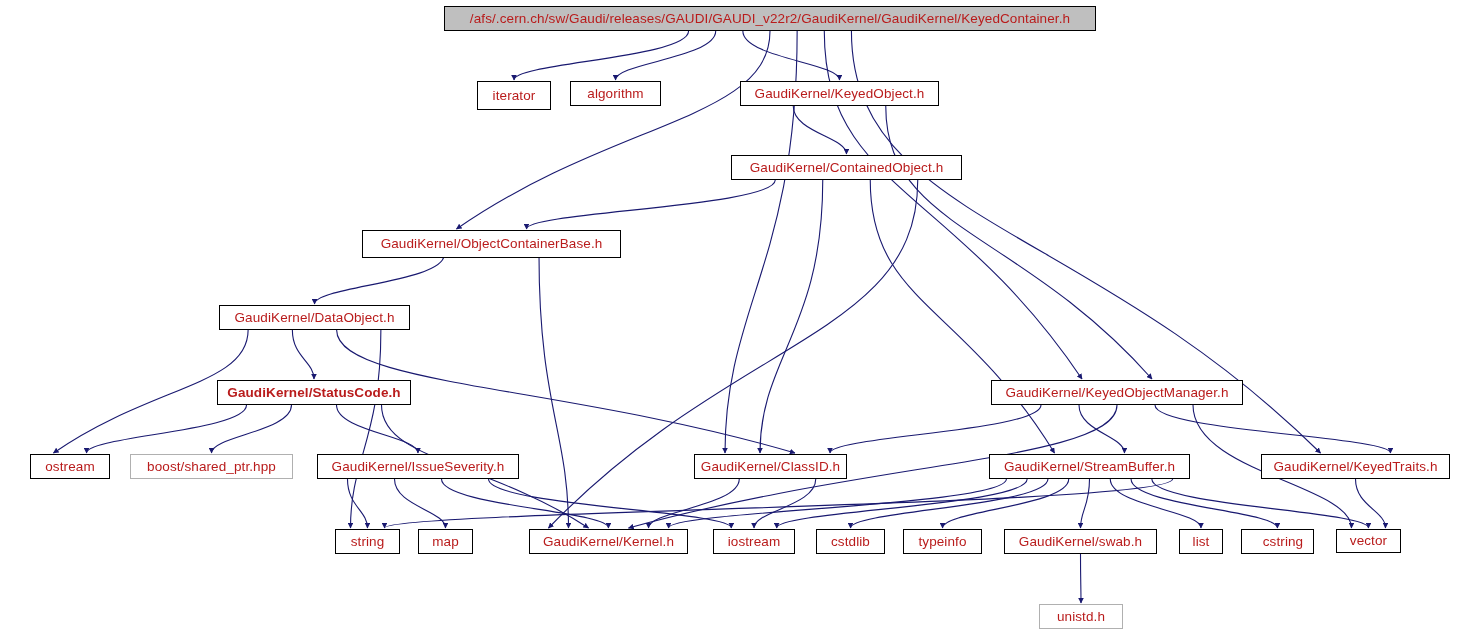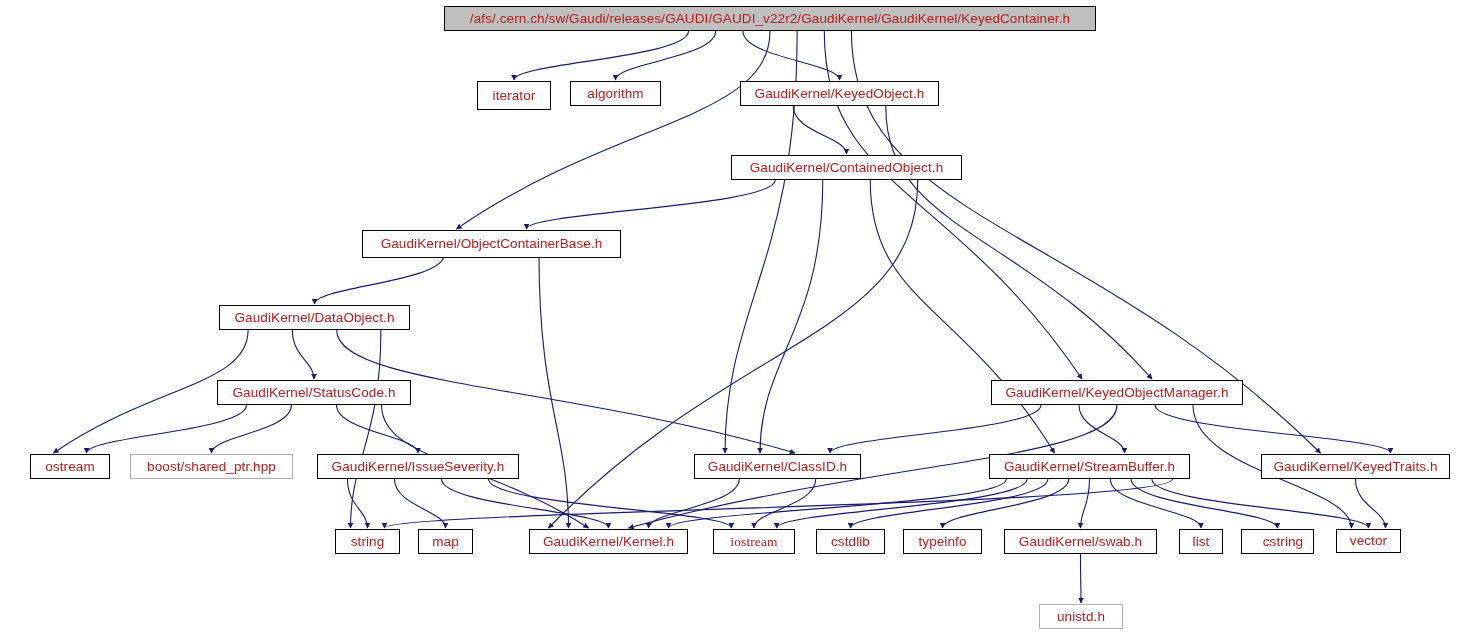--- a/index.html
+++ b/index.html
@@ -92,54 +92,54 @@
     </div>
     <div class="node" style="left: 731px; top: 155px; width: 231px; height: 25px;">
       <span class="nlabel">GaudiKernel/ContainedObject.h</span>
     </div>
     <div class="node" style="left: 362px; top: 230px; width: 259px; height: 28px;">
       <span class="nlabel">GaudiKernel/ObjectContainerBase.h</span>
     </div>
     <div class="node" style="left: 219px; top: 305px; width: 191px; height: 25px;">
       <span class="nlabel">GaudiKernel/DataObject.h</span>
     </div>
-    <div class="node" style="left: 217px; top: 380px; width: 194px; height: 25px;">
+    <div class="node" style="left: 217px; top: 380px; width: 194px; height: 25px; font-weight: bold;">
       <span class="nlabel">GaudiKernel/StatusCode.h</span>
     </div>
     <div class="node" style="left: 991px; top: 380px; width: 252px; height: 25px;">
       <span class="nlabel">GaudiKernel/KeyedObjectManager.h</span>
     </div>
     <div class="node" style="left: 30px; top: 454px; width: 80px; height: 25px;">
       <span class="nlabel">ostream</span>
     </div>
     <div class="node faded" style="left: 130px; top: 454px; width: 163px; height: 25px;">
       <span class="nlabel">boost/shared_ptr.hpp</span>
     </div>
     <div class="node" style="left: 317px; top: 454px; width: 202px; height: 25px;">
       <span class="nlabel">GaudiKernel/IssueSeverity.h</span>
     </div>
-    <div class="node" style="left: 694px; top: 454px; width: 167px; height: 25px;">
+    <div class="node" style="left: 694px; top: 454px; width: 153px; height: 25px;">
       <span class="nlabel">GaudiKernel/ClassID.h</span>
     </div>
     <div class="node" style="left: 989px; top: 454px; width: 201px; height: 25px;">
       <span class="nlabel">GaudiKernel/StreamBuffer.h</span>
     </div>
     <div class="node" style="left: 1261px; top: 454px; width: 189px; height: 25px;">
       <span class="nlabel">GaudiKernel/KeyedTraits.h</span>
     </div>
     <div class="node" style="left: 335px; top: 529px; width: 65px; height: 25px;">
       <span class="nlabel">string</span>
     </div>
     <div class="node" style="left: 418px; top: 529px; width: 55px; height: 25px;">
       <span class="nlabel">map</span>
     </div>
     <div class="node" style="left: 529px; top: 529px; width: 159px; height: 25px;">
       <span class="nlabel">GaudiKernel/Kernel.h</span>
     </div>
-    <div class="node" style="left: 713px; top: 529px; width: 82px; height: 25px; font-family: Liberation Serif, serif;">
+    <div class="node" style="left: 713px; top: 529px; width: 82px; height: 25px;">
       <span class="nlabel">iostream</span>
     </div>
     <div class="node" style="left: 816px; top: 529px; width: 69px; height: 25px;">
       <span class="nlabel">cstdlib</span>
     </div>
     <div class="node" style="left: 903px; top: 529px; width: 79px; height: 25px;">
       <span class="nlabel">typeinfo</span>
     </div>
     <div class="node" style="left: 1004px; top: 529px; width: 153px; height: 25px;">
       <span class="nlabel">GaudiKernel/swab.h</span>

